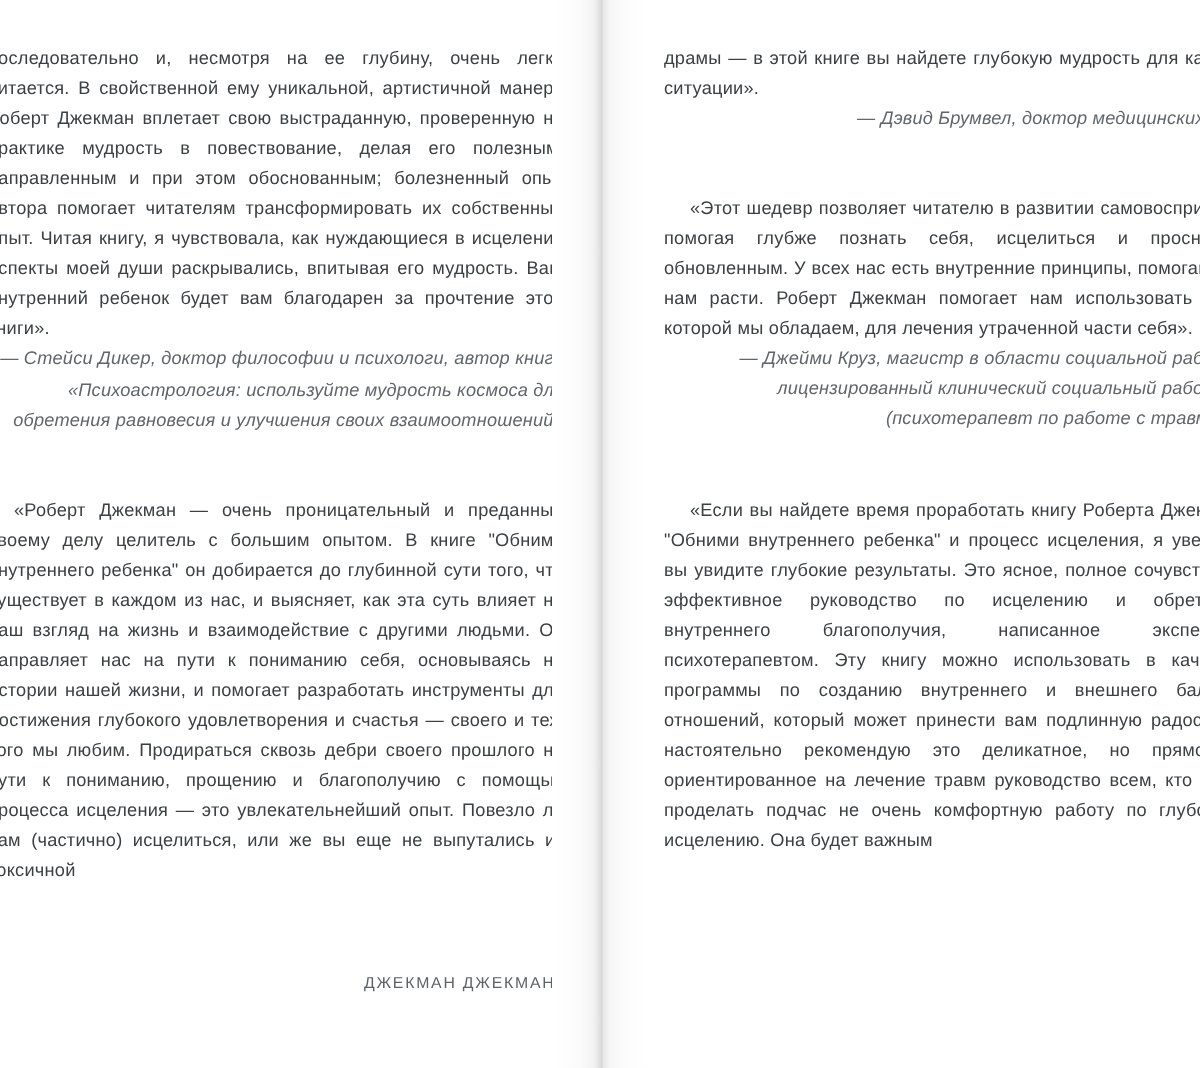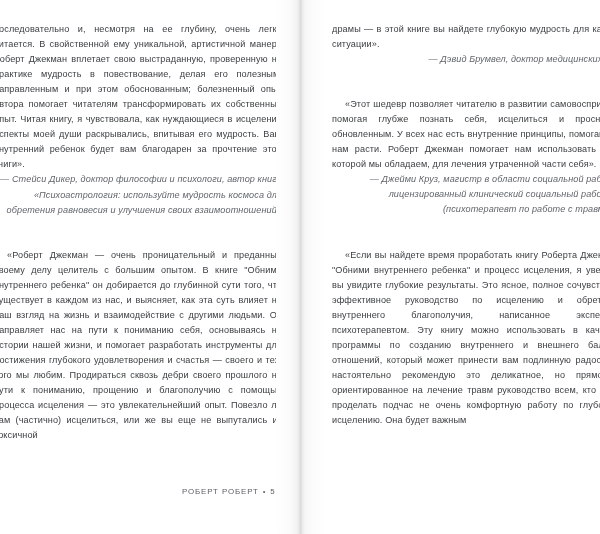--- a/index.html
+++ b/index.html
@@ -127,21 +127,21 @@
 
       <p class="attrib">— Стейси Дикер, доктор философии и психологи, автор книги «Психоастрология: используйте мудрость космоса для обретения равновесия и улучшения своих взаимоотношений»</p>
 
       <div class="gap-block"></div>
 
       <p class="body indent">«Роберт Джекман — очень проницательный и преданный своему делу целитель с большим опытом. В книге "Обними внутреннего ребенка" он добирается до глубинной сути того, что существует в каждом из нас, и выясняет, как эта суть влияет на наш взгляд на жизнь и взаимодействие с другими людьми. Он направляет нас на пути к пониманию себя, основываясь на истории нашей жизни, и помогает разработать инструменты для достижения глубокого удовлетворения и счастья — своего и тех, кого мы любим. Продираться сквозь дебри своего прошлого на пути к пониманию, прощению и благополучию с помощью процесса исцеления — это увлекательнейший опыт. Повезло ли вам (частично) исцелиться, или же вы еще не выпутались из токсичной</p>
 
     </div>
 
     <div class="footer footer-left">
-      <span>РОБЕРТ РОБЕРТ</span><span class="dot">•</span><span class="num">5</span>
+      <span>ДЖЕКМАН ДЖЕКМАН</span><span class="dot">•</span><span class="num">5</span>
     </div>
   </div>
 
   <div class="page page-right">
     <div class="content">
 
       <p class="body">драмы — в этой книге вы найдете глубокую мудрость для каждой ситуации».</p>
 
       <p class="attrib">— Дэвид Брумвел, доктор медицинских наук</p>
 

